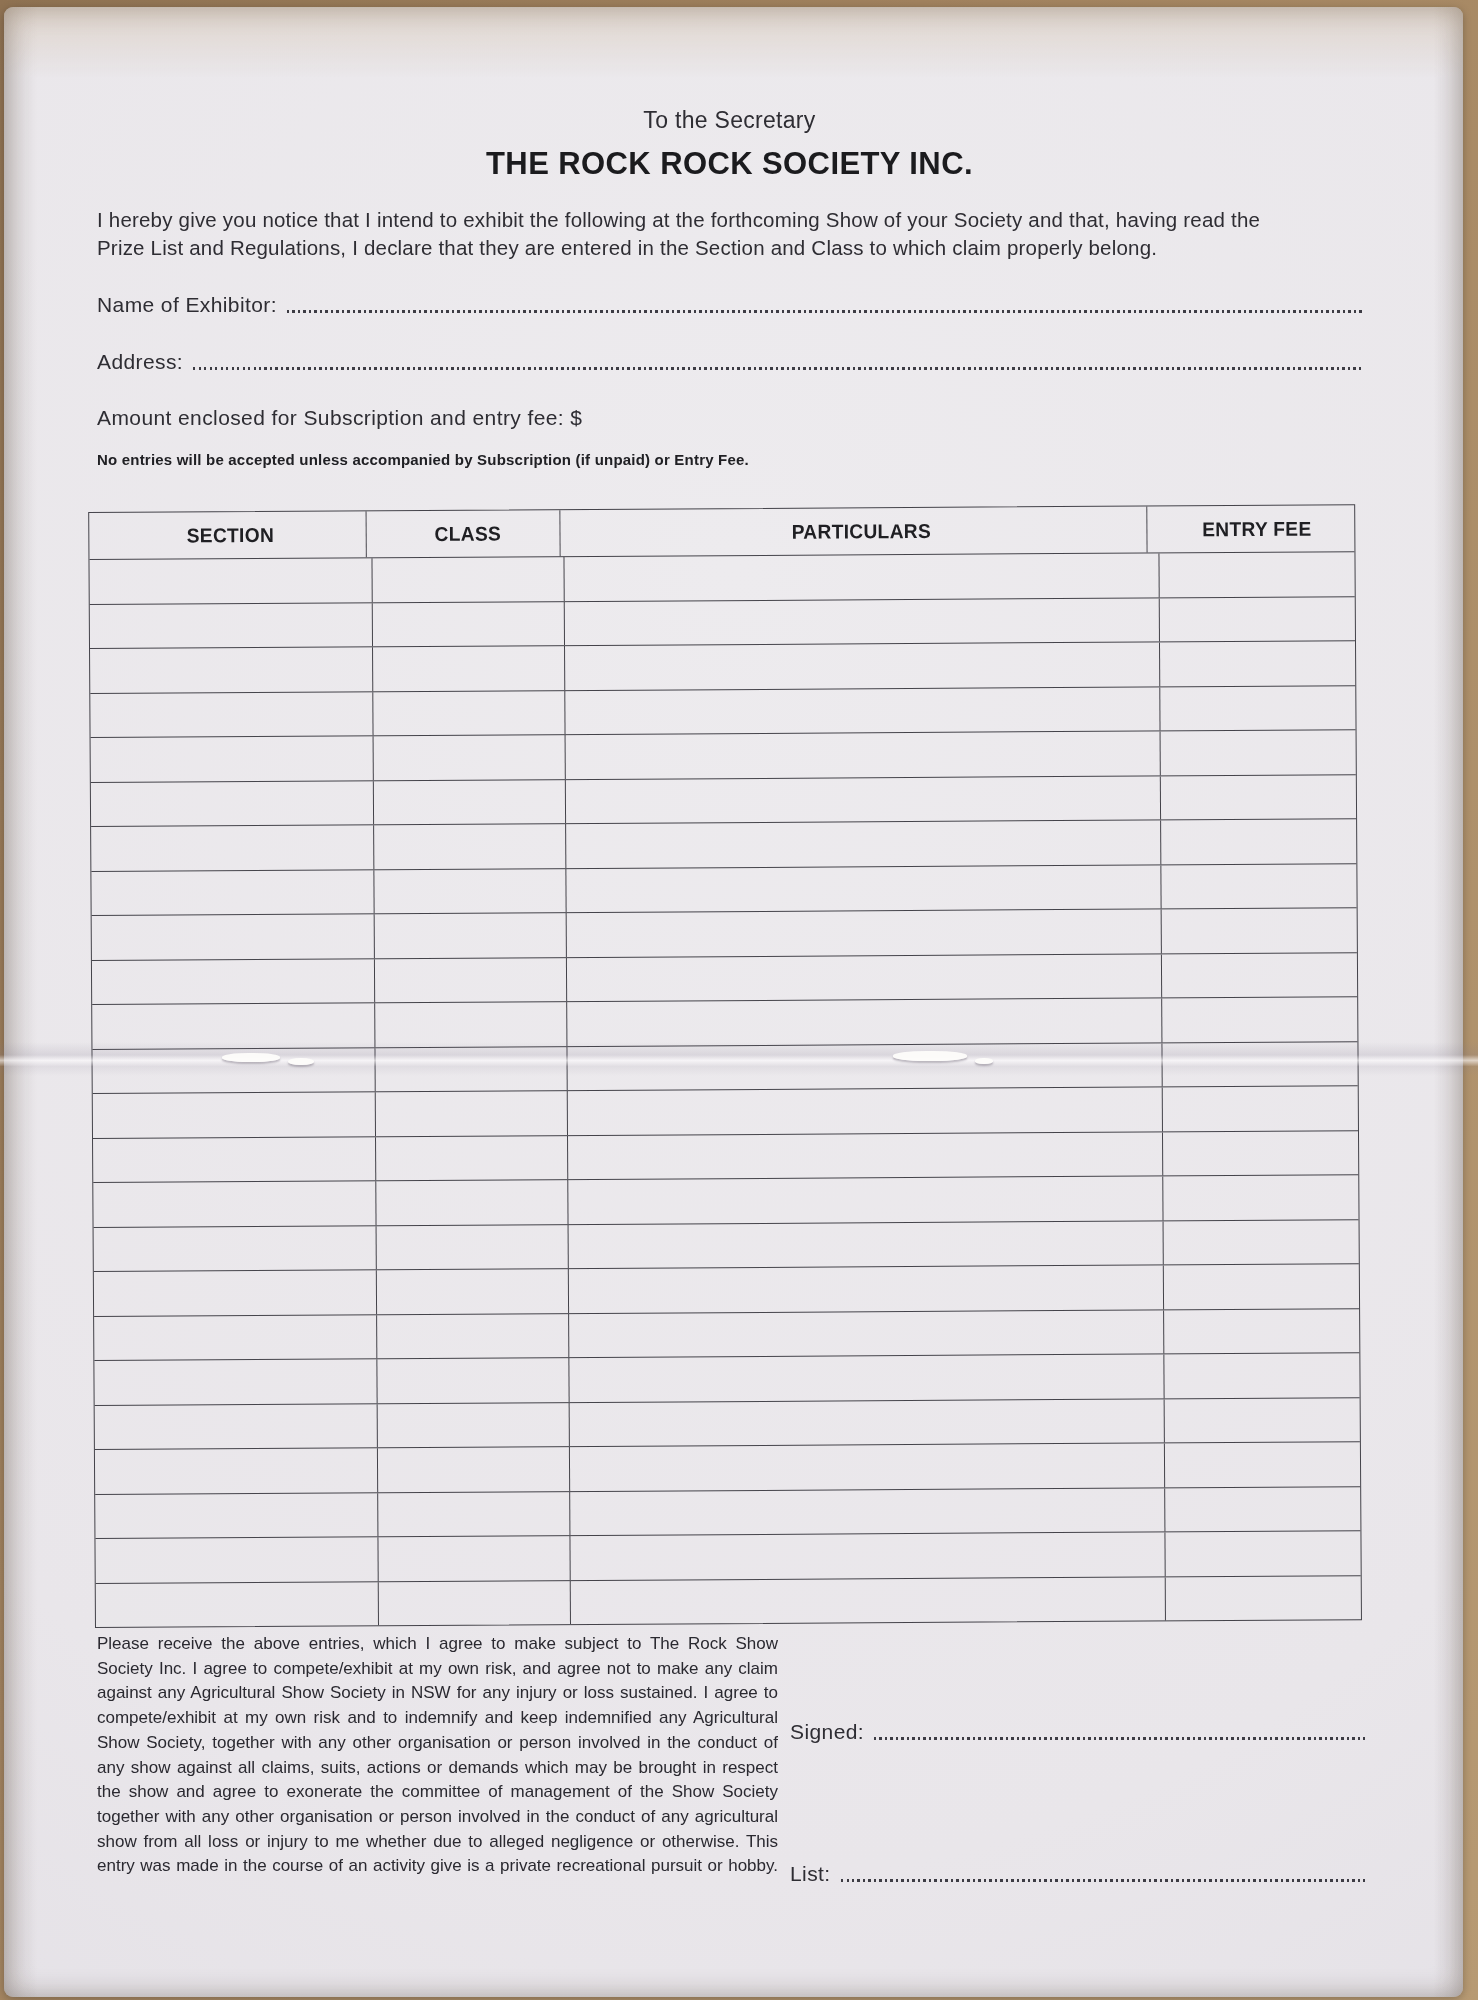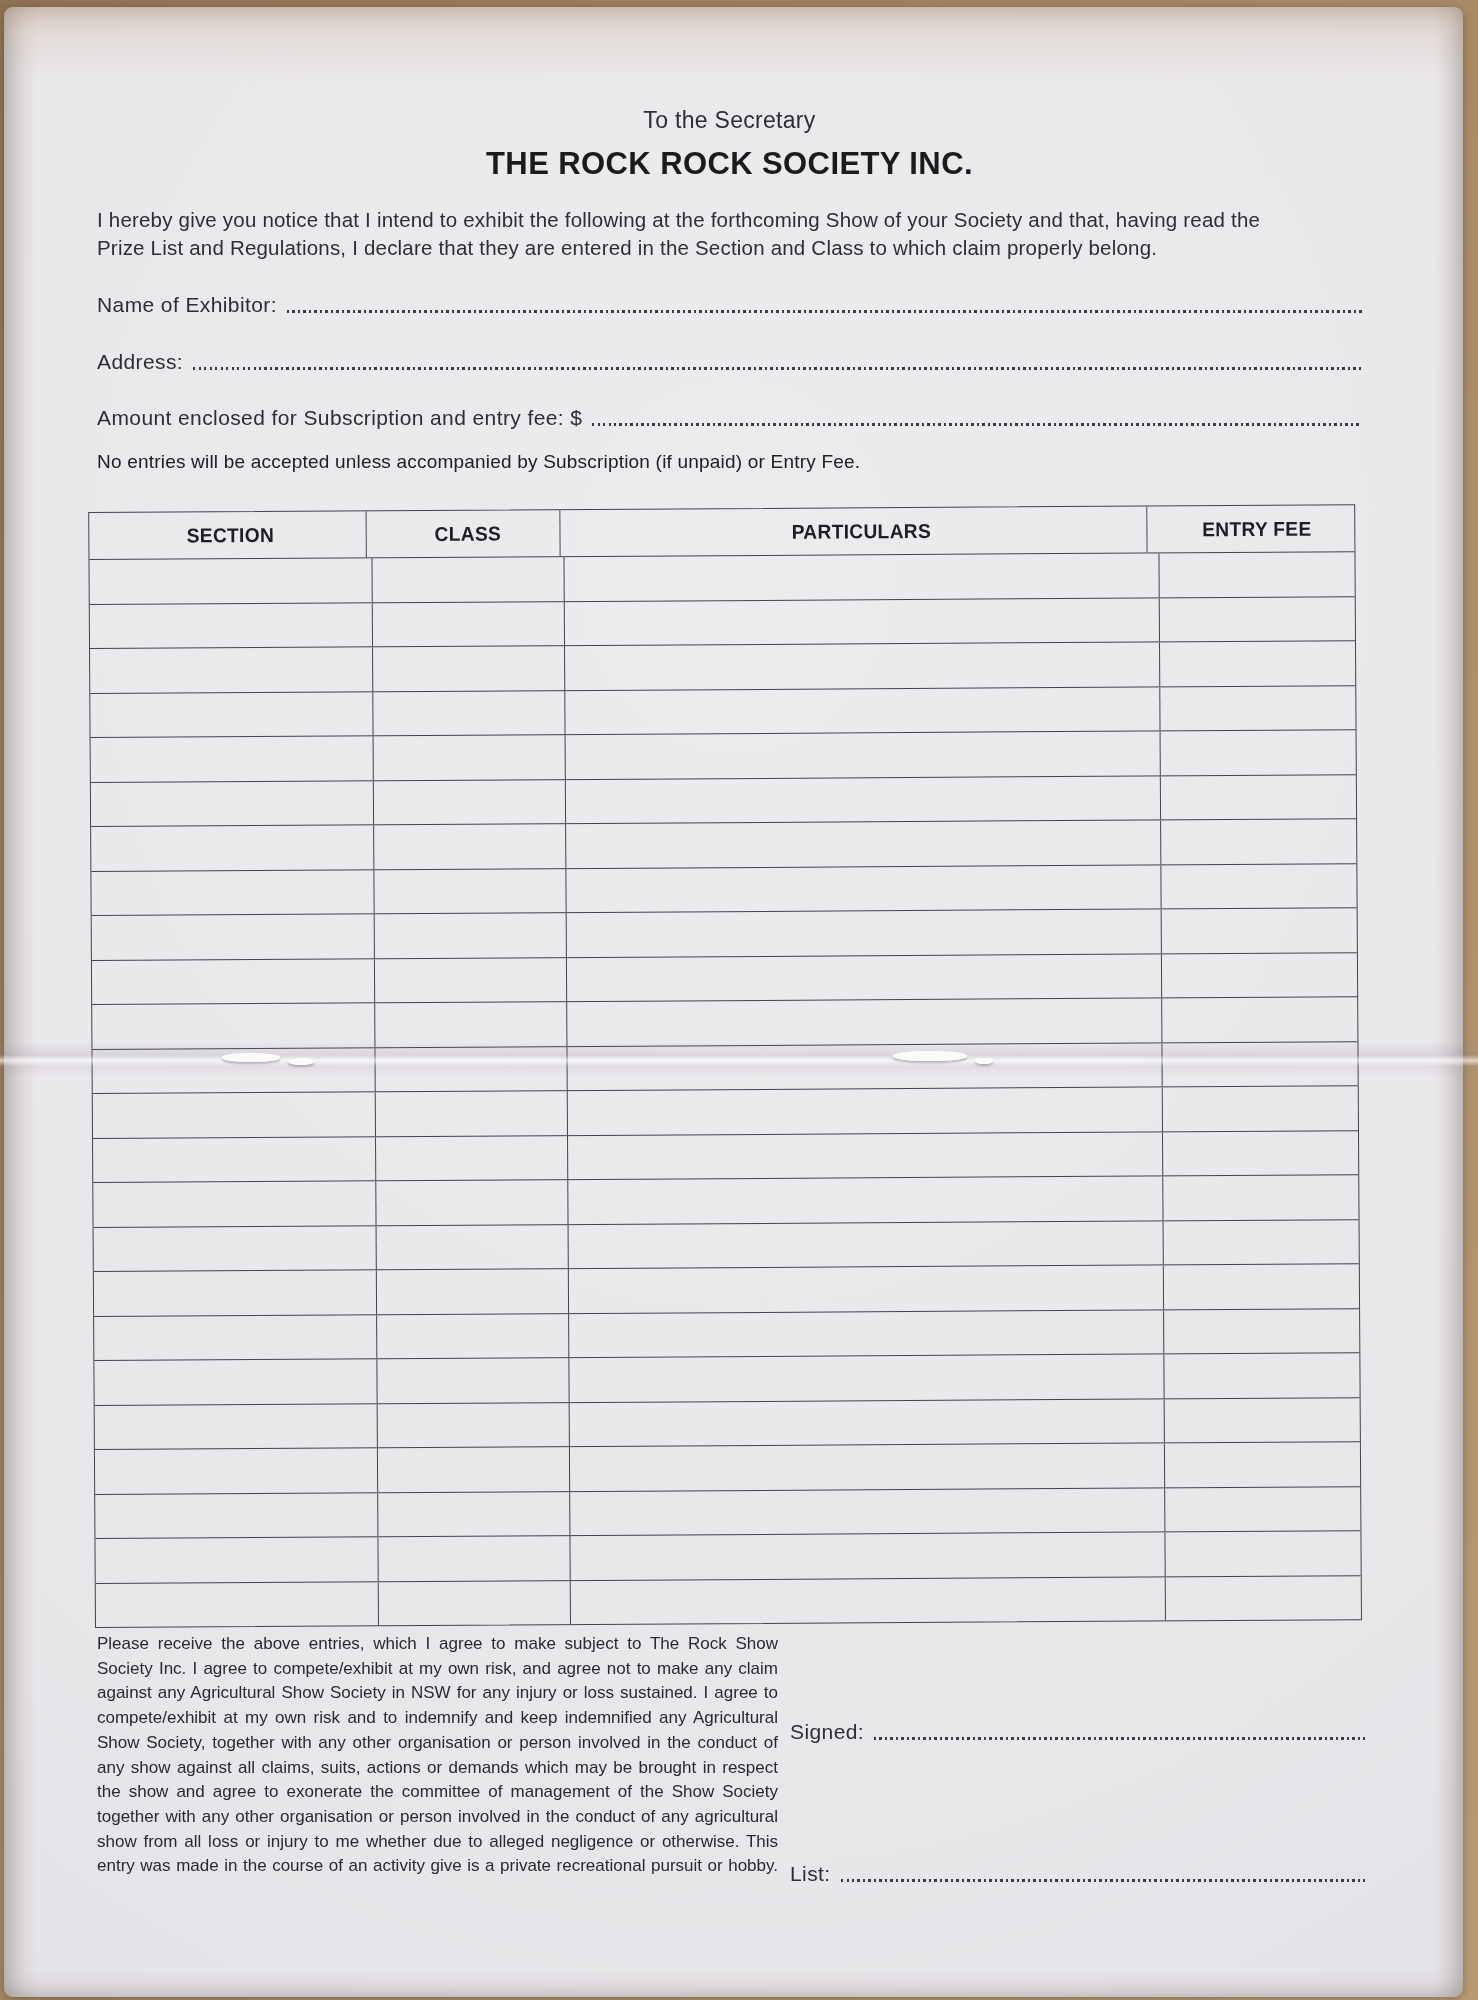--- a/index.html
+++ b/index.html
@@ -22,21 +22,21 @@
          box-shadow:0 2px 2px rgba(60,50,70,0.30);}
   .txt{position:absolute;white-space:nowrap;}
   .center{left:97px;width:1265px;text-align:center;}
   .to-line{top:107px;font-size:23px;letter-spacing:0.3px;}
   .title{top:146px;font-size:31px;font-weight:700;letter-spacing:0.4px;color:#1b1b1e;}
   .intro{position:absolute;left:97px;top:206px;font-size:20.5px;line-height:28px;letter-spacing:0.2px;}
   .fieldrow{position:absolute;left:97px;width:1265px;display:flex;align-items:baseline;}
   .fieldrow .lbl{font-size:21px;letter-spacing:0.4px;white-space:nowrap;}
   .dotline{flex:1;height:3px;align-self:flex-end;margin:0 0 4px 10px;
          background:repeating-linear-gradient(90deg,#3d3c44 0 2.2px,transparent 2.2px 5.5px);}
-  .notice{position:absolute;left:97px;top:451px;font-size:19px;font-weight:400;letter-spacing:0.2px;color:#202024;}
+  .notice{position:absolute;left:97px;top:451px;font-size:15px;font-weight:700;letter-spacing:0.2px;color:#202024;}
   .etable{position:absolute;left:95px;top:512px;width:1265px;border:1.6px solid var(--line,#44434a);
          transform:rotate(-0.35deg);transform-origin:0 100%;background:rgba(255,255,255,0.04);}
   .trow{display:grid;grid-template-columns:283px 192px 595px 195px;border-bottom:1.4px solid var(--line,#44434a);}
   .trow:last-child{border-bottom:none;}
   .thead{height:46px;border-bottom:1.8px solid var(--line,#44434a);}
   .tcell{border-right:1.4px solid var(--line,#44434a);display:flex;align-items:center;justify-content:center;}
   .tcell:last-child{border-right:none;}
   .thead .tcell{font-size:20px;font-weight:700;letter-spacing:0.3px;color:#1f1f23;transform:scaleX(0.96);}
   .body-row{height:43.5px;}
   .body-row .tcell{font-size:18px;}
@@ -59,21 +59,21 @@
   </div>
 
   <div class="fieldrow" style="top:293px;align-items:center;">
     <span class="lbl">Name of Exhibitor:</span>
     <span class="dotline"></span>
   </div>
   <div class="fieldrow" style="top:350px;">
     <span class="lbl">Address:</span>
     <span class="dotline"></span>
   </div>
-  <div class="fieldrow" style="top:406px;">
+  <div class="fieldrow" style="top:406px;flex-direction:column;">
     <span class="lbl">Amount enclosed for Subscription and entry fee: $</span>
     <span class="dotline"></span>
   </div>
 
   <div class="txt notice">No entries will be accepted unless accompanied by Subscription (if unpaid) or Entry Fee.</div>
 
   <div class="etable">
     <div class="trow thead">
       <div class="tcell">SECTION</div>
       <div class="tcell">CLASS</div>

